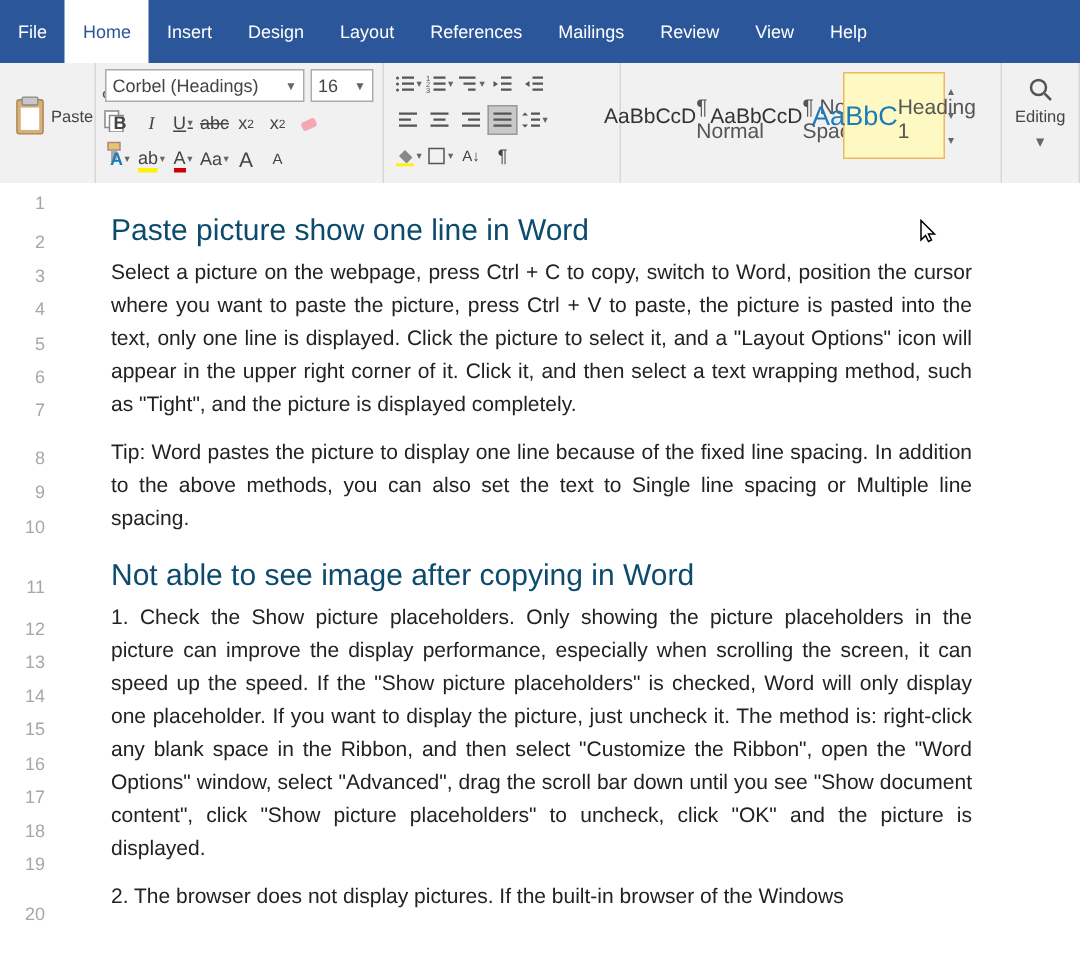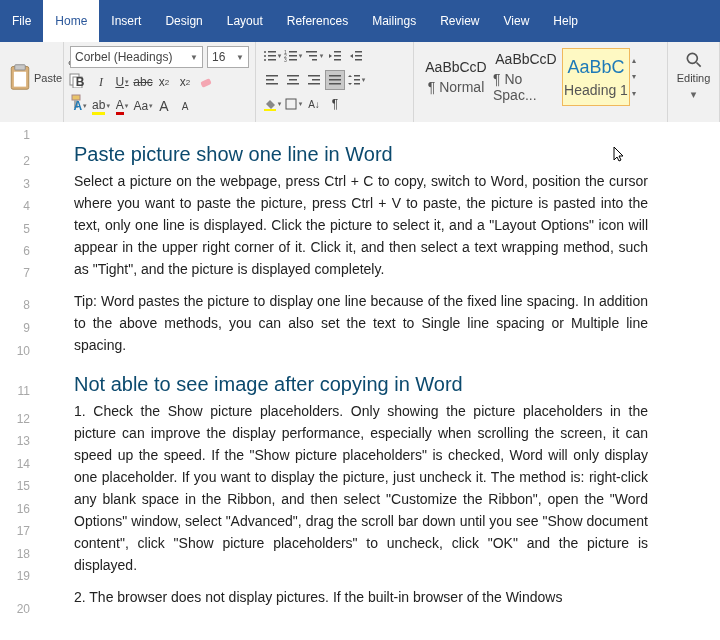--- a/index.html
+++ b/index.html
@@ -26,21 +26,21 @@
 .fontname{border:1px solid #ababab;background:#fff;height:22px;flex:1;padding:0 4px;display:flex;align-items:center;justify-content:space-between;font-size:12px}
 .fontsize{border:1px solid #ababab;background:#fff;height:22px;width:42px;padding:0 4px;display:flex;align-items:center;justify-content:space-between;font-size:12px}
 .dd{font-size:8px;color:#666}
 .font-row2,.font-row3{display:flex;gap:1px;padding:2px 2px;align-items:center}
 .btn{width:20px;height:20px;display:flex;align-items:center;justify-content:center;cursor:pointer;font-size:12px;color:#444;position:relative}
 .btn .arr{font-size:7px;margin-left:1px;color:#666}
 .para-grp{width:158px}
 .para-row{display:flex;gap:1px;padding:2px 2px}
 .styles-grp{flex:1;min-width:0}
 .styles-body{display:flex;gap:2px;padding:4px 4px}
-.style-item{border:1px solid transparent;width:68px;height:58px;display:flex;flex-direction:column;align-items:center;justify-content:center;cursor:pointer}
+.style-item{border:1px solid transparent;width:68px;height:58px;display:flex;flex-direction:row;align-items:center;justify-content:center;cursor:pointer}
 .style-item.sel{border:1px solid #f0b85c;background:#fef9c3}
 .style-prev{font-size:14px;color:#333}
 .style-prev.hd{font-size:18px;color:#1e7ab8}
 .style-name{font-size:14px;color:#555;margin-top:4px}
 .style-more{width:16px;display:flex;flex-direction:column;justify-content:space-around;padding:4px 0}
 .editing-grp{width:52px}
 .editing-body{display:flex;flex-direction:column;align-items:center;padding:6px 0}
 .editing-body svg{width:20px;height:20px}
 .editing-body span{font-size:11px;margin-top:2px}
 .doc{position:absolute;top:122px;left:0;right:0;bottom:0;background:#fff;font-family:'Corbel','Segoe UI',sans-serif;padding:18px 72px 0 30px}

